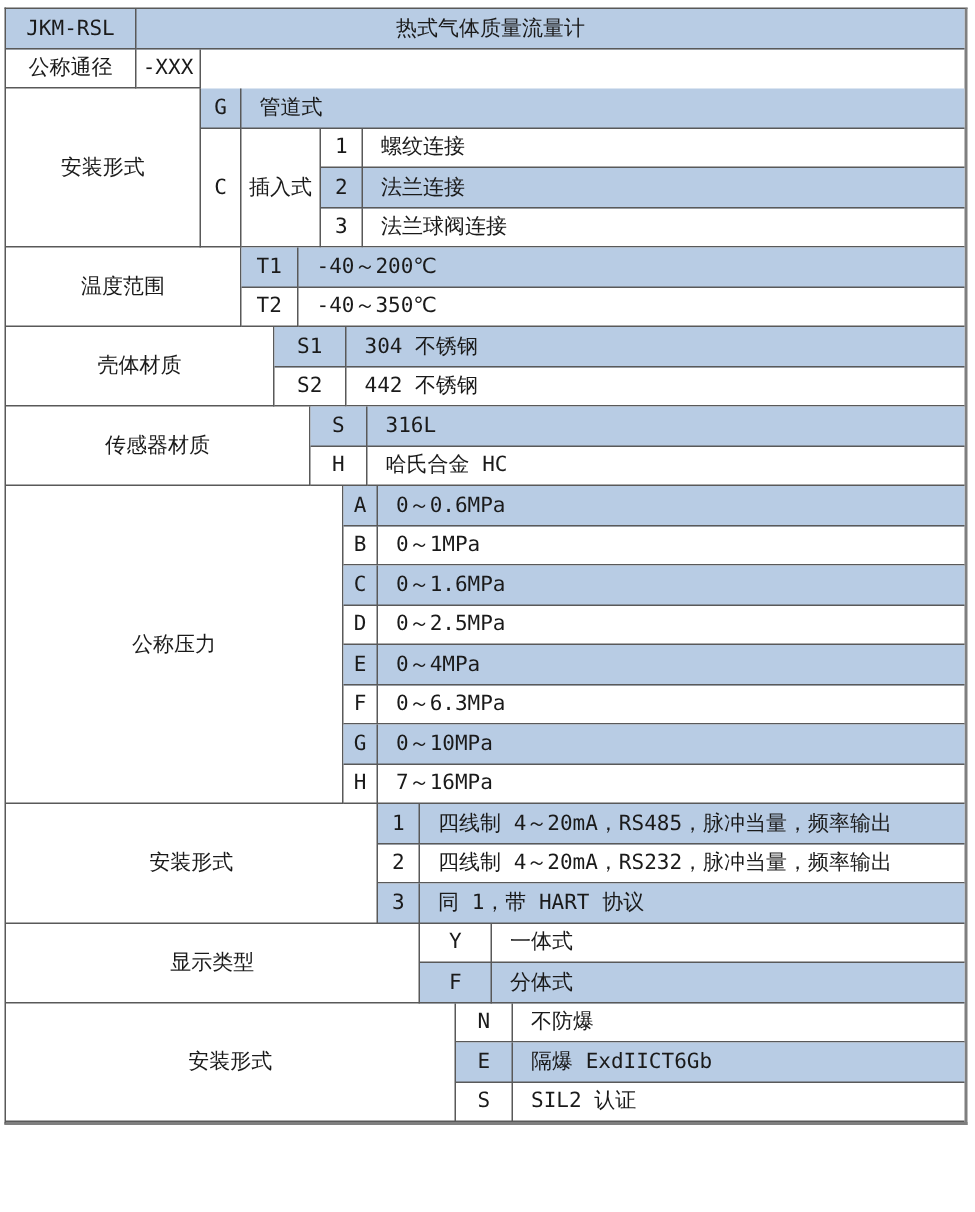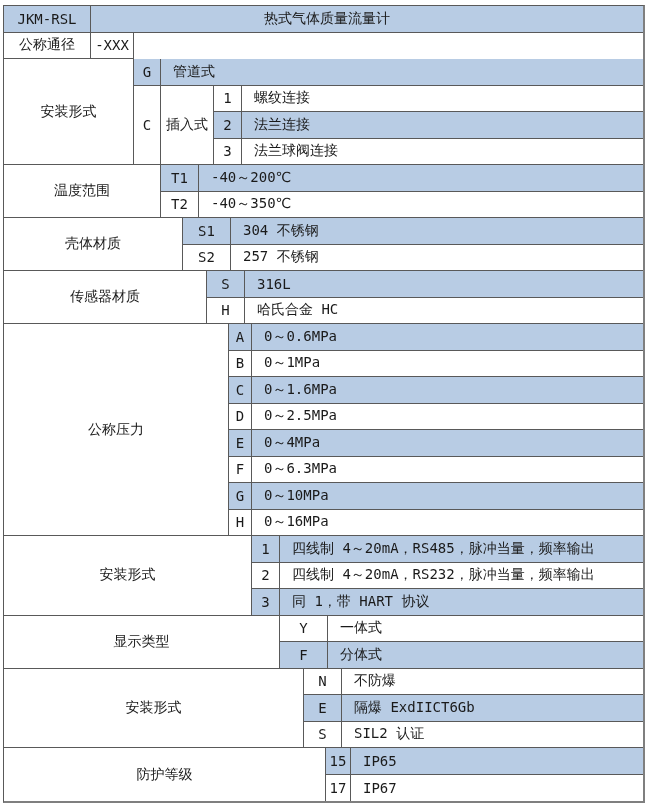--- a/index.html
+++ b/index.html
@@ -90,21 +90,21 @@
 
   <div class="sec">
     <div class="cell seclbl w179">壳体材质</div>
     <div class="body">
       <div class="row bl">
         <div class="cell w24">S1</div>
         <div class="cell desc">304 不锈钢</div>
       </div>
       <div class="row">
         <div class="cell w24">S2</div>
-        <div class="cell desc">257 不锈钢</div>
+        <div class="cell desc">442 不锈钢</div>
       </div>
     </div>
   </div>
 
   <div class="sec">
     <div class="cell seclbl w203">传感器材质</div>
     <div class="body">
       <div class="row bl">
         <div class="cell w22">S</div>
         <div class="cell desc">316L</div>
@@ -142,21 +142,21 @@
       <div class="row">
         <div class="cell w23">F</div>
         <div class="cell desc">0～6.3MPa</div>
       </div>
       <div class="row bl">
         <div class="cell w23">G</div>
         <div class="cell desc">0～10MPa</div>
       </div>
       <div class="row">
         <div class="cell w23">H</div>
-        <div class="cell desc">0～16MPa</div>
+        <div class="cell desc">7～16MPa</div>
       </div>
     </div>
   </div>
 
   <div class="sec">
     <div class="cell seclbl w248">安装形式</div>
     <div class="body">
       <div class="row bl">
         <div class="cell w28">1</div>
         <div class="cell desc">四线制 4～20mA，RS485，脉冲当量，频率输出</div>
@@ -197,27 +197,14 @@
         <div class="cell w22">E</div>
         <div class="cell desc">隔爆 ExdIICT6Gb</div>
       </div>
       <div class="row">
         <div class="cell w22">S</div>
         <div class="cell desc">SIL2 认证</div>
       </div>
     </div>
   </div>
 
-  <div class="sec last">
-    <div class="cell seclbl w322">防护等级</div>
-    <div class="body">
-      <div class="row bl">
-        <div class="cell w25">15</div>
-        <div class="cell desc">IP65</div>
-      </div>
-      <div class="row">
-        <div class="cell w25">17</div>
-        <div class="cell desc">IP67</div>
-      </div>
-    </div>
-  </div>
 
 </div>
 
 </body></html>

